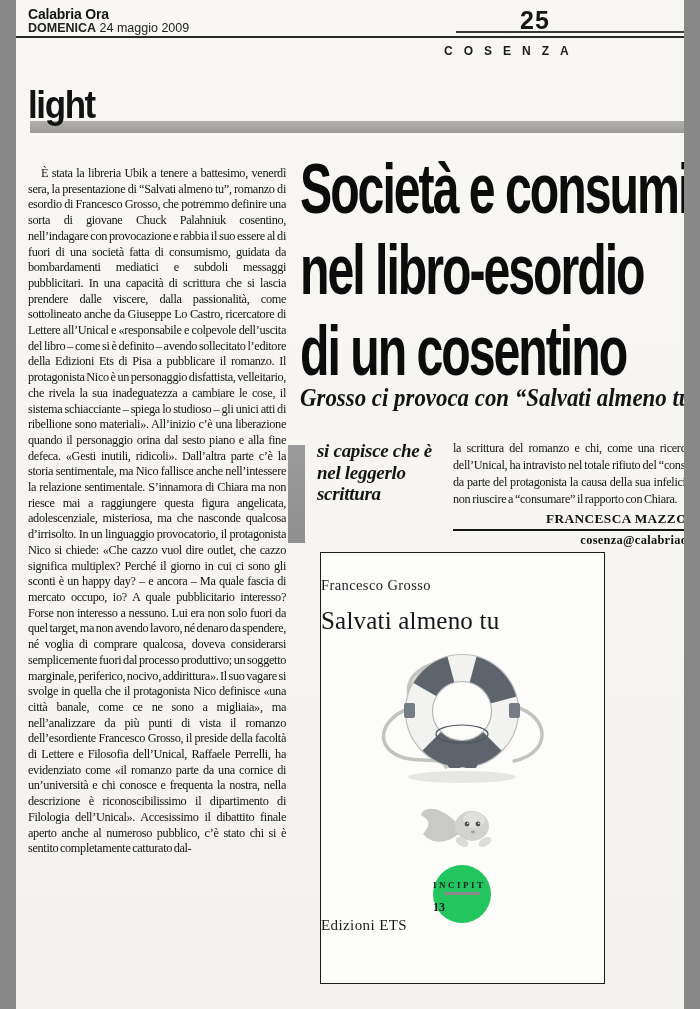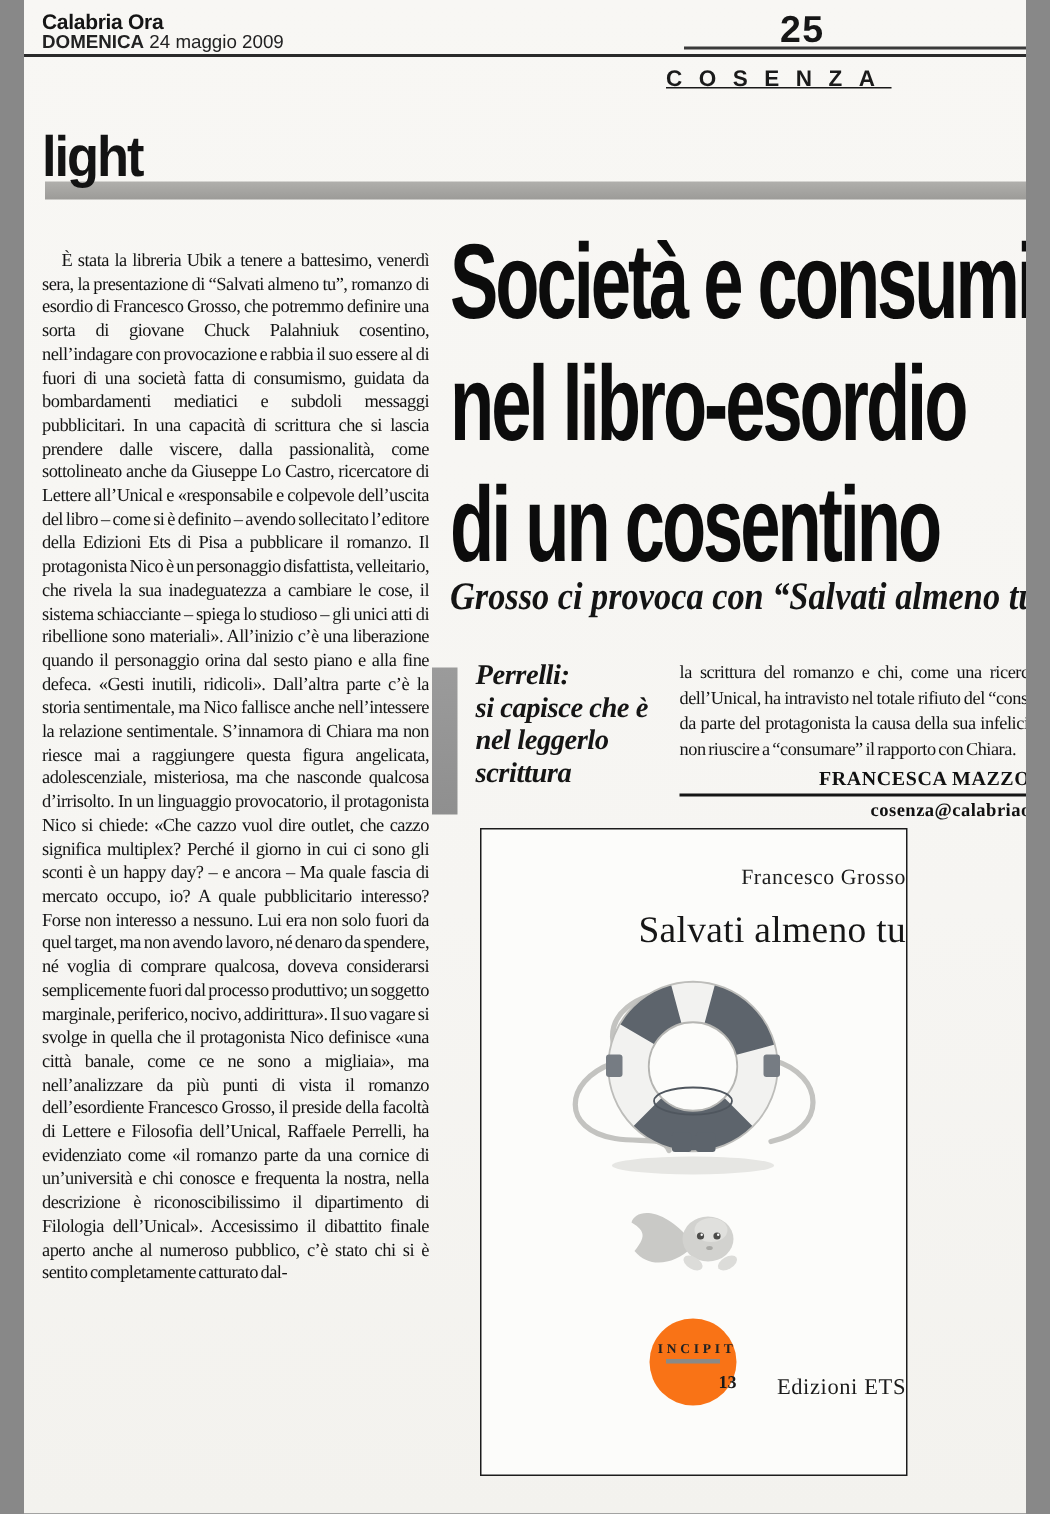--- a/index.html
+++ b/index.html
@@ -9,21 +9,21 @@
     background:linear-gradient(180deg,#f8f7f4 0%, #f6f5f2 60%, #f3f2ee 100%);
     overflow:hidden; color:#111;
   }
   
   .paper-name{position:absolute;left:12px;top:6px;font-family:"Liberation Sans",sans-serif;font-weight:700;font-size:14px;letter-spacing:-0.2px;color:#151515;}
   .date-line{position:absolute;left:12px;top:21px;font-family:"Liberation Sans",sans-serif;font-size:12.5px;color:#222;}
   .date-line .day{font-weight:700;}
   .page-number{position:absolute;left:504px;top:6px;font-family:"Liberation Sans",sans-serif;font-weight:700;font-size:25px;letter-spacing:1px;color:#161616;text-align:center;}
   .rule-main{position:absolute;left:0;top:36px;width:697px;height:2px;background:#2a2a2a;}
   .rule-right{position:absolute;left:440px;top:31px;width:257px;height:1.5px;background:#3a3a3a;}
-  .section-name{position:absolute;left:428px;top:44px;font-family:"Liberation Sans",sans-serif;font-weight:700;font-size:15px;letter-spacing:11px;color:#1a1a1a;text-decoration:underline;}
+  .section-name{position:absolute;left:428px;top:44px;font-family:"Liberation Sans",sans-serif;font-weight:700;font-size:12px;letter-spacing:11px;color:#1a1a1a;}
   
   .light-bar{position:absolute;left:14px;top:121px;width:684px;height:12px;background:linear-gradient(180deg,#b0afac,#9c9b98);}
   .light-label{position:absolute;left:12px;top:84px;font-family:"Liberation Sans",sans-serif;font-weight:800;font-size:38px;letter-spacing:-1.5px;color:#131313;transform:scaleX(0.92);transform-origin:left top;}
   
   .headline{position:absolute;left:284px;top:148px;}
   .headline .hl{display:block;white-space:nowrap;font-family:"Liberation Sans",sans-serif;font-weight:800;font-size:71px;line-height:81px;letter-spacing:-3px;color:#0c0c0c;transform:scaleX(0.68);transform-origin:left top;}
   .subtitle{position:absolute;left:284px;top:383px;white-space:nowrap;font-family:"Liberation Serif",serif;font-style:italic;font-weight:700;font-size:26px;color:#141414;transform:scaleX(0.88);transform-origin:left top;}
   
   .body-col{
     position:absolute;left:12px;top:166px;width:258px;height:840px;overflow:hidden;
@@ -33,26 +33,26 @@
   
   .pq-bar{position:absolute;left:272px;top:445px;width:17px;height:98px;background:linear-gradient(180deg,#9b9b9b,#8f8f8f);}
   .pull-quote{position:absolute;left:301px;top:440px;width:150px;font-style:italic;font-weight:700;font-size:19px;line-height:21.5px;letter-spacing:-0.3px;color:#151515;}
   
   .right-col{position:absolute;left:437px;top:440px;width:258px;}
   .right-col p{margin:0;font-size:12.2px;line-height:17px;text-align:justify;letter-spacing:-0.3px;word-spacing:-1px;color:#141414;}
   .byline{margin-top:3px;text-align:right;font-weight:700;font-size:13.3px;letter-spacing:0.4px;color:#111;}
   .byline-rule{margin-top:2px;height:2px;background:#151515;}
   .byline-email{margin-top:2px;text-align:right;font-weight:700;font-size:12.4px;letter-spacing:0.3px;color:#111;}
   
-  .book{position:absolute;left:304px;top:552px;width:283px;height:430px;border:1.6px solid #1c1c1c;background:#fcfcfa;text-align:right;}
+  .book{position:absolute;left:304px;top:552px;width:283px;height:430px;border:1.6px solid #1c1c1c;background:#fcfcfa;text-align:left;}
   .book-author{position:absolute;top:24px;left:0;right:0;font-size:14.5px;letter-spacing:0.4px;color:#1c1c1c;}
   .book-title{position:absolute;top:54px;left:0;right:0;font-size:25px;letter-spacing:0.2px;color:#161616;}
   .buoy{position:absolute;top:96px;left:31px;}
   .fish{position:absolute;top:246px;left:96px;filter:blur(0.4px);}
-  .incipit{position:absolute;top:326px;left:112px;width:58px;height:58px;border-radius:50%;background:#f97316;}
+  .incipit{position:absolute;top:312px;left:112px;width:58px;height:58px;border-radius:50%;background:#22c55e;}
   .incipit-name{margin-top:15px;font-weight:700;font-size:9px;letter-spacing:2.5px;color:#222;}
   .incipit-tagline{width:36px;height:3px;margin:2px auto 0;background:#8a8a88;}
   .incipit-number{margin-top:5px;font-weight:700;font-size:12px;color:#1a1a1a;}
   .book-publisher{position:absolute;top:364px;left:0;right:0;font-size:15px;letter-spacing:0.4px;color:#1b1b1b;}
 </style>
 </head>
 <body>
 
 <div class="page">
 
@@ -75,21 +75,20 @@
     <span class="hl">di un cosentino</span>
   </div>
   <div class="subtitle">Grosso ci provoca con “Salvati almeno tu”</div>
 
   <div class="body-col">
     <p>È stata la libreria Ubik a tenere a battesimo, venerdì sera, la presentazione di “Salvati almeno tu”, romanzo di esordio di Francesco Grosso, che potremmo definire una sorta di giovane Chuck Palahniuk cosentino, nell’indagare con provocazione e rabbia il suo essere al di fuori di una società fatta di consumismo, guidata da bombardamenti mediatici e subdoli messaggi pubblicitari. In una capacità di scrittura che si lascia prendere dalle viscere, dalla passionalità, come sottolineato anche da Giuseppe Lo Castro, ricercatore di Lettere all’Unical e «responsabile e colpevole dell’uscita del libro – come si è definito – avendo sollecitato l’editore della Edizioni Ets di Pisa a pubblicare il romanzo. Il protagonista Nico è un personaggio disfattista, velleitario, che rivela la sua inadeguatezza a cambiare le cose, il sistema schiacciante – spiega lo studioso – gli unici atti di ribellione sono materiali». All’inizio c’è una liberazione quando il personaggio orina dal sesto piano e alla fine defeca. «Gesti inutili, ridicoli». Dall’altra parte c’è la storia sentimentale, ma Nico fallisce anche nell’intessere la relazione sentimentale. S’innamora di Chiara ma non riesce mai a raggiungere questa figura angelicata, adolescenziale, misteriosa, ma che nasconde qualcosa d’irrisolto. In un linguaggio provocatorio, il protagonista Nico si chiede: «Che cazzo vuol dire outlet, che cazzo significa multiplex? Perché il giorno in cui ci sono gli sconti è un happy day? – e ancora – Ma quale fascia di mercato occupo, io? A quale pubblicitario interesso? Forse non interesso a nessuno. Lui era non solo fuori da quel target, ma non avendo lavoro, né denaro da spendere, né voglia di comprare qualcosa, doveva considerarsi semplicemente fuori dal processo produttivo; un soggetto marginale, periferico, nocivo, addirittura». Il suo vagare si svolge in quella che il protagonista Nico definisce «una città banale, come ce ne sono a migliaia», ma nell’analizzare da più punti di vista il romanzo dell’esordiente Francesco Grosso, il preside della facoltà di Lettere e Filosofia dell’Unical, Raffaele Perrelli, ha evidenziato come «il romanzo parte da una cornice di un’università e chi conosce e frequenta la nostra, nella descrizione è riconoscibilissimo il dipartimento di Filologia dell’Unical». Accesissimo il dibattito finale aperto anche al numeroso pubblico, c’è stato chi si è sentito completamente catturato dal-</p>
   </div>
 
   <div class="pq-bar"></div>
   <div class="pull-quote">
-    <div>Perrelli:</div>
     <div>si capisce che è</div>
     <div>nel leggerlo</div>
     <div>scrittura</div>
   </div>
 
   <div class="right-col">
     <p>la scrittura del romanzo e chi, come una ricercatrice dell’Unical, ha intravisto nel totale rifiuto del “consumo” da parte del protagonista la causa della sua infelicità nel non riuscire a “consumare” il rapporto con Chiara.</p>
     <div class="byline">FRANCESCA MAZZOTTI</div>
     <div class="byline-rule"></div>
     <div class="byline-email">cosenza@calabriaora.it</div>

